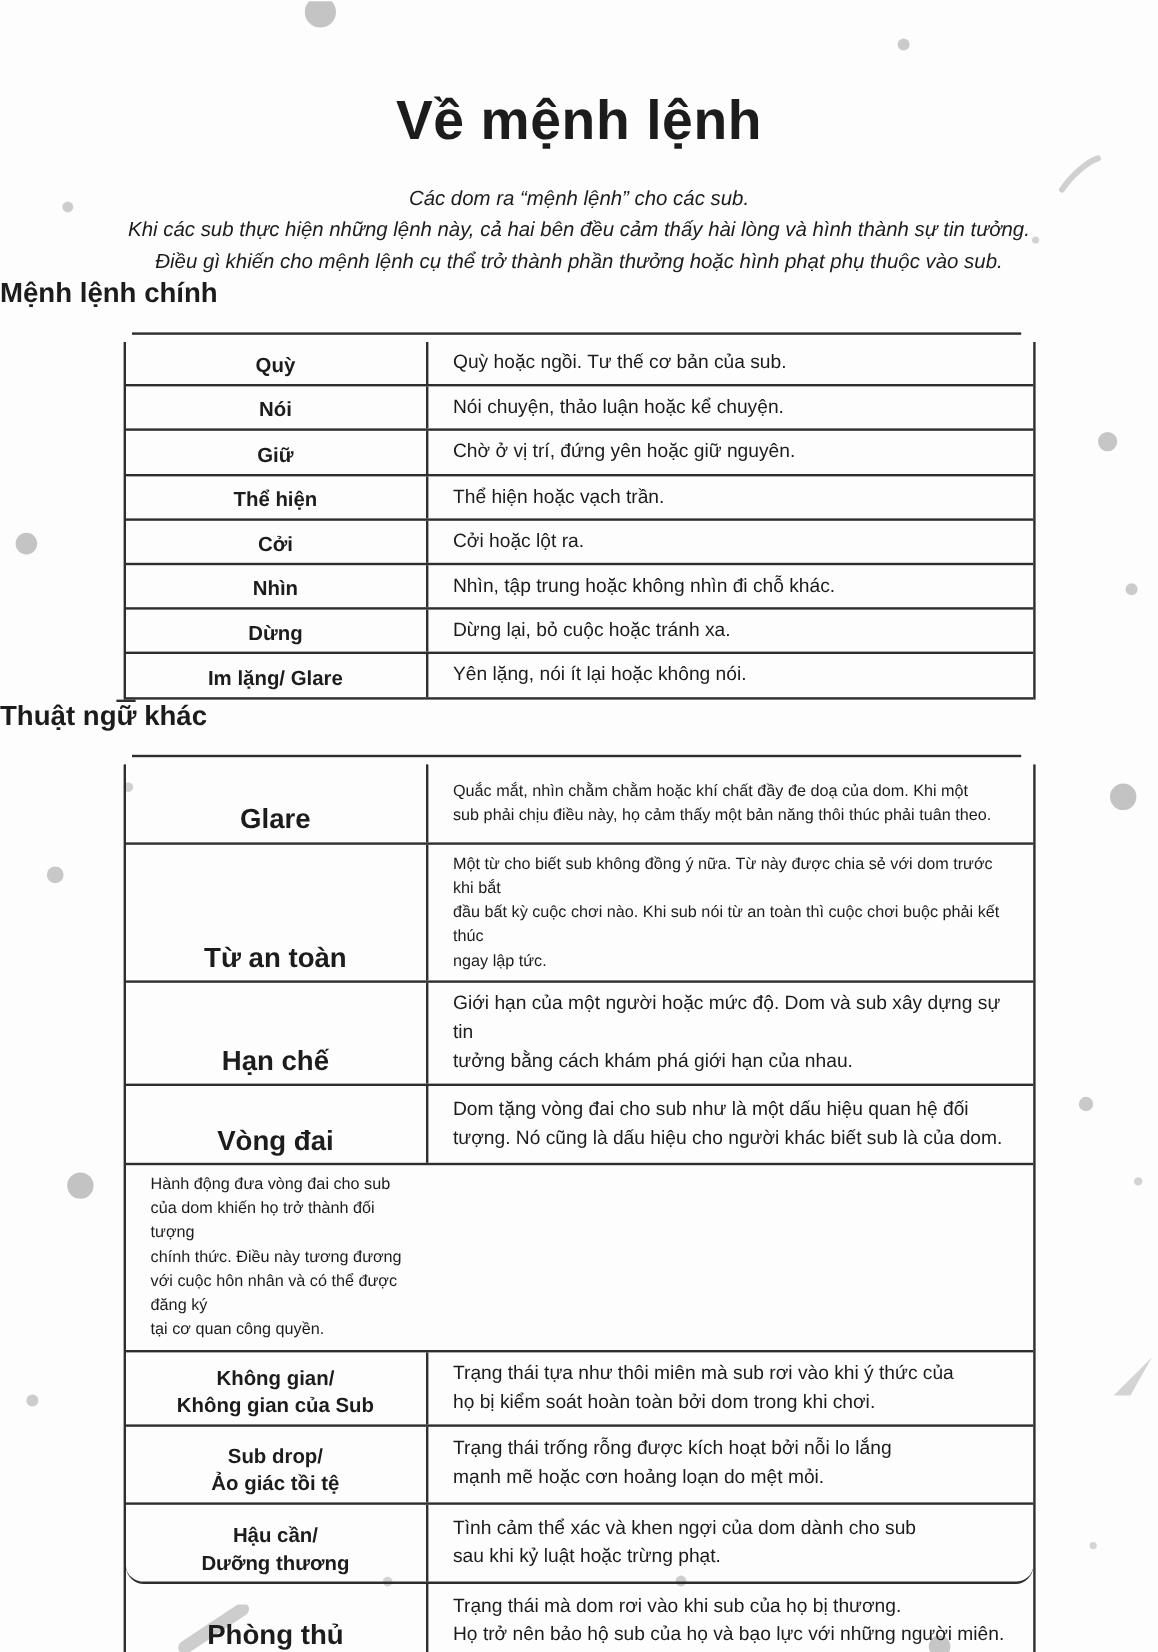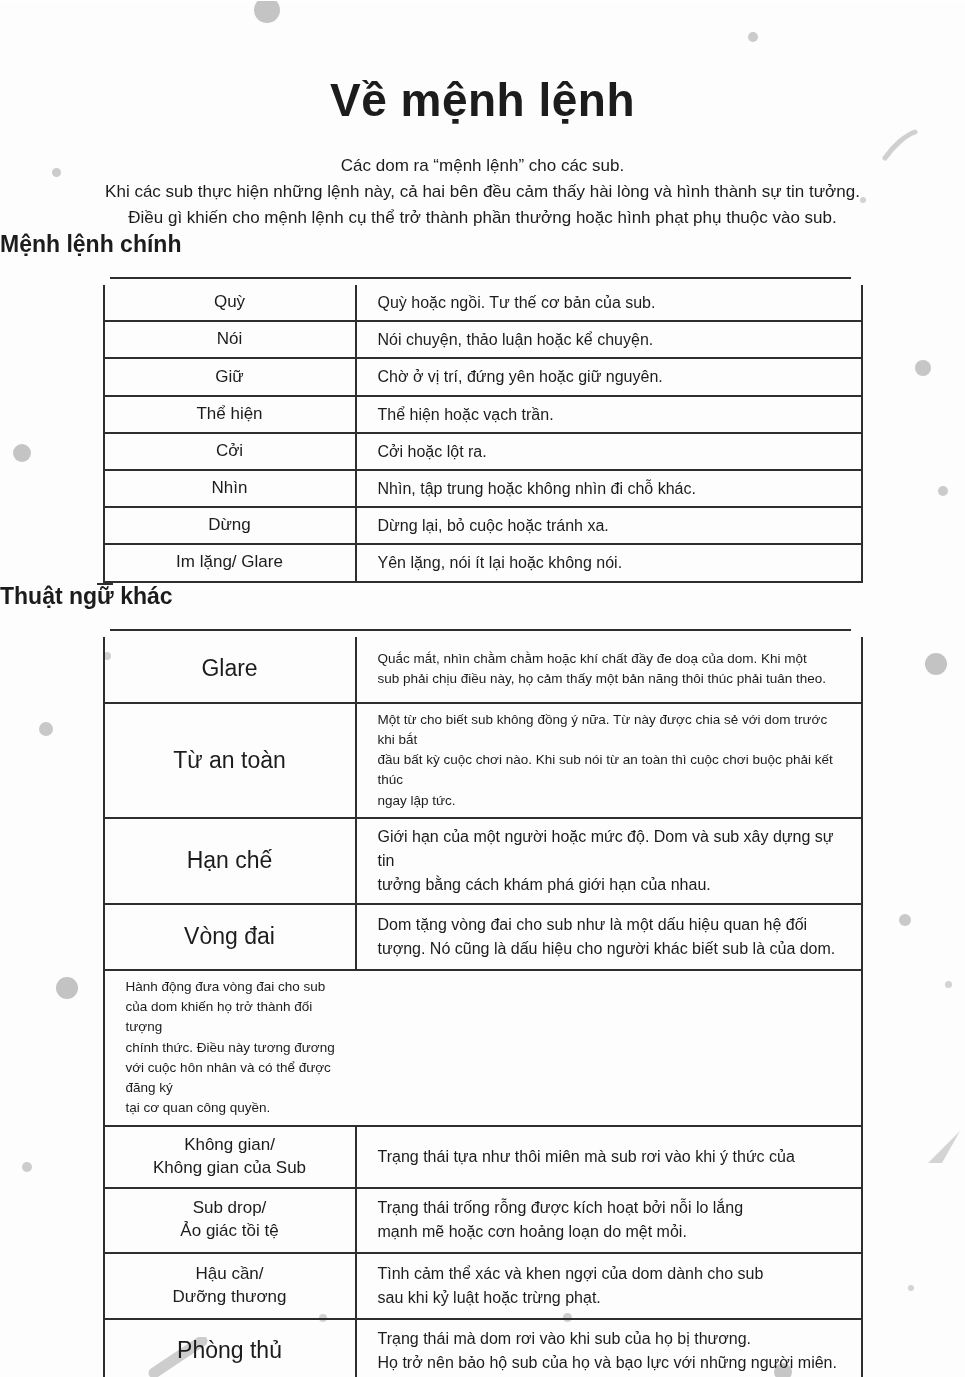--- a/index.html
+++ b/index.html
@@ -9,21 +9,21 @@
     font-family:"Liberation Sans","DejaVu Sans",sans-serif;
   }
   
   .dot{position:absolute;border-radius:50%;}
   .stroke-svg{position:absolute;}
 
   h1.title{
     margin:0;padding-top:72px;text-align:center;
     font-size:46px;font-weight:700;letter-spacing:.5px;
   }
-  .intro{margin-top:26px;text-align:center;font-size:17px;line-height:26px;}
+  .intro{margin-top:26px;text-align:center;font-size:17px;line-height:26px;font-style:italic;}
   .intro p{margin:0;}
 
   h2.section-heading{
     margin:0;text-align:left;font-size:23px;font-weight:700;
   }
   .sh-1{margin-top:44px;}
   .sh-2{margin-top:64px;}
 
   .tbl{
     position:relative;width:756px;margin:27px auto 0;
@@ -33,42 +33,42 @@
   .tbl::before{
     content:"";position:absolute;top:-8px;left:5px;right:10px;height:2px;background:#2e2e2e;
   }
   
   .tbl::after{
     content:"";position:absolute;bottom:-2px;left:-8px;width:16px;height:2px;background:#2e2e2e;
   }
   .row{display:grid;grid-template-columns:252px 1fr;border-bottom:2px solid #2e2e2e;}
   .cell{box-sizing:border-box;}
   .term{
-    display:flex;flex-direction:column;align-items:center;justify-content:center;
+    display:flex;flex-direction:column;align-items:center;justify-content:flex-end;
     text-align:center;border-right:2px solid #2e2e2e;
-    font-size:17px;line-height:1.35;padding:3px 6px;
+    font-size:17px;line-height:1.35;padding:3px 6px;font-weight:bold;
   }
   .desc{
     display:flex;flex-direction:column;justify-content:center;
     padding:6px 16px 6px 21px;line-height:1.45;
   }
   #table-0 .row{min-height:34px;}
   #table-0 .desc{font-size:16px;}
   #table-1 .term{font-size:17px;}
   #table-1 .term.term-lg{font-size:23px;}
   #table-1 .desc{font-size:16px;line-height:1.5;}
   #table-1 .desc.desc-sm{font-size:13.5px;}
   #table-1 .row:nth-child(1){min-height:65px;}
   #table-1 .row:nth-child(2){min-height:64px;}
   #table-1 .row:nth-child(3){min-height:65px;}
   #table-1 .row:nth-child(4){min-height:64px;}
   #table-1 .row:nth-child(5){min-height:73px;}
   #table-1 .row:nth-child(6){min-height:60px;}
   #table-1 .row:nth-child(7){min-height:63px;}
-  #table-1 .row:nth-child(8){min-height:64px;}
+  #table-1 .row:nth-child(8){min-height:64px;border-radius:15px;}
   #table-1 .row:nth-child(9){min-height:62px;}
 </style>
 </head>
 <body>
 
 <div class="page">
 
   <div class="dot" style="left:254px;top:-4px;width:26px;height:26px;background:#c4c4c4;"></div>
   <div class="dot" style="left:748px;top:31px;width:10px;height:10px;background:#cbcbcb;"></div>
   <div class="dot" style="left:52px;top:167px;width:9px;height:9px;background:#cccccc;"></div>
@@ -220,20 +220,21 @@
           <div>tại cơ quan công quyền.</div>
         </div>
       </div>
       <div class="row">
         <div class="cell term">
           <div>Không gian/</div>
           <div>Không gian của Sub</div>
         </div>
         <div class="cell desc">
           <div>Trạng thái tựa như thôi miên mà sub rơi vào khi ý thức của</div>
+          <div>họ bị kiểm soát hoàn toàn bởi dom trong khi chơi.</div>
         </div>
       </div>
       <div class="row">
         <div class="cell term">
           <div>Sub drop/</div>
           <div>Ảo giác tồi tệ</div>
         </div>
         <div class="cell desc">
           <div>Trạng thái trống rỗng được kích hoạt bởi nỗi lo lắng</div>
           <div>mạnh mẽ hoặc cơn hoảng loạn do mệt mỏi.</div>

